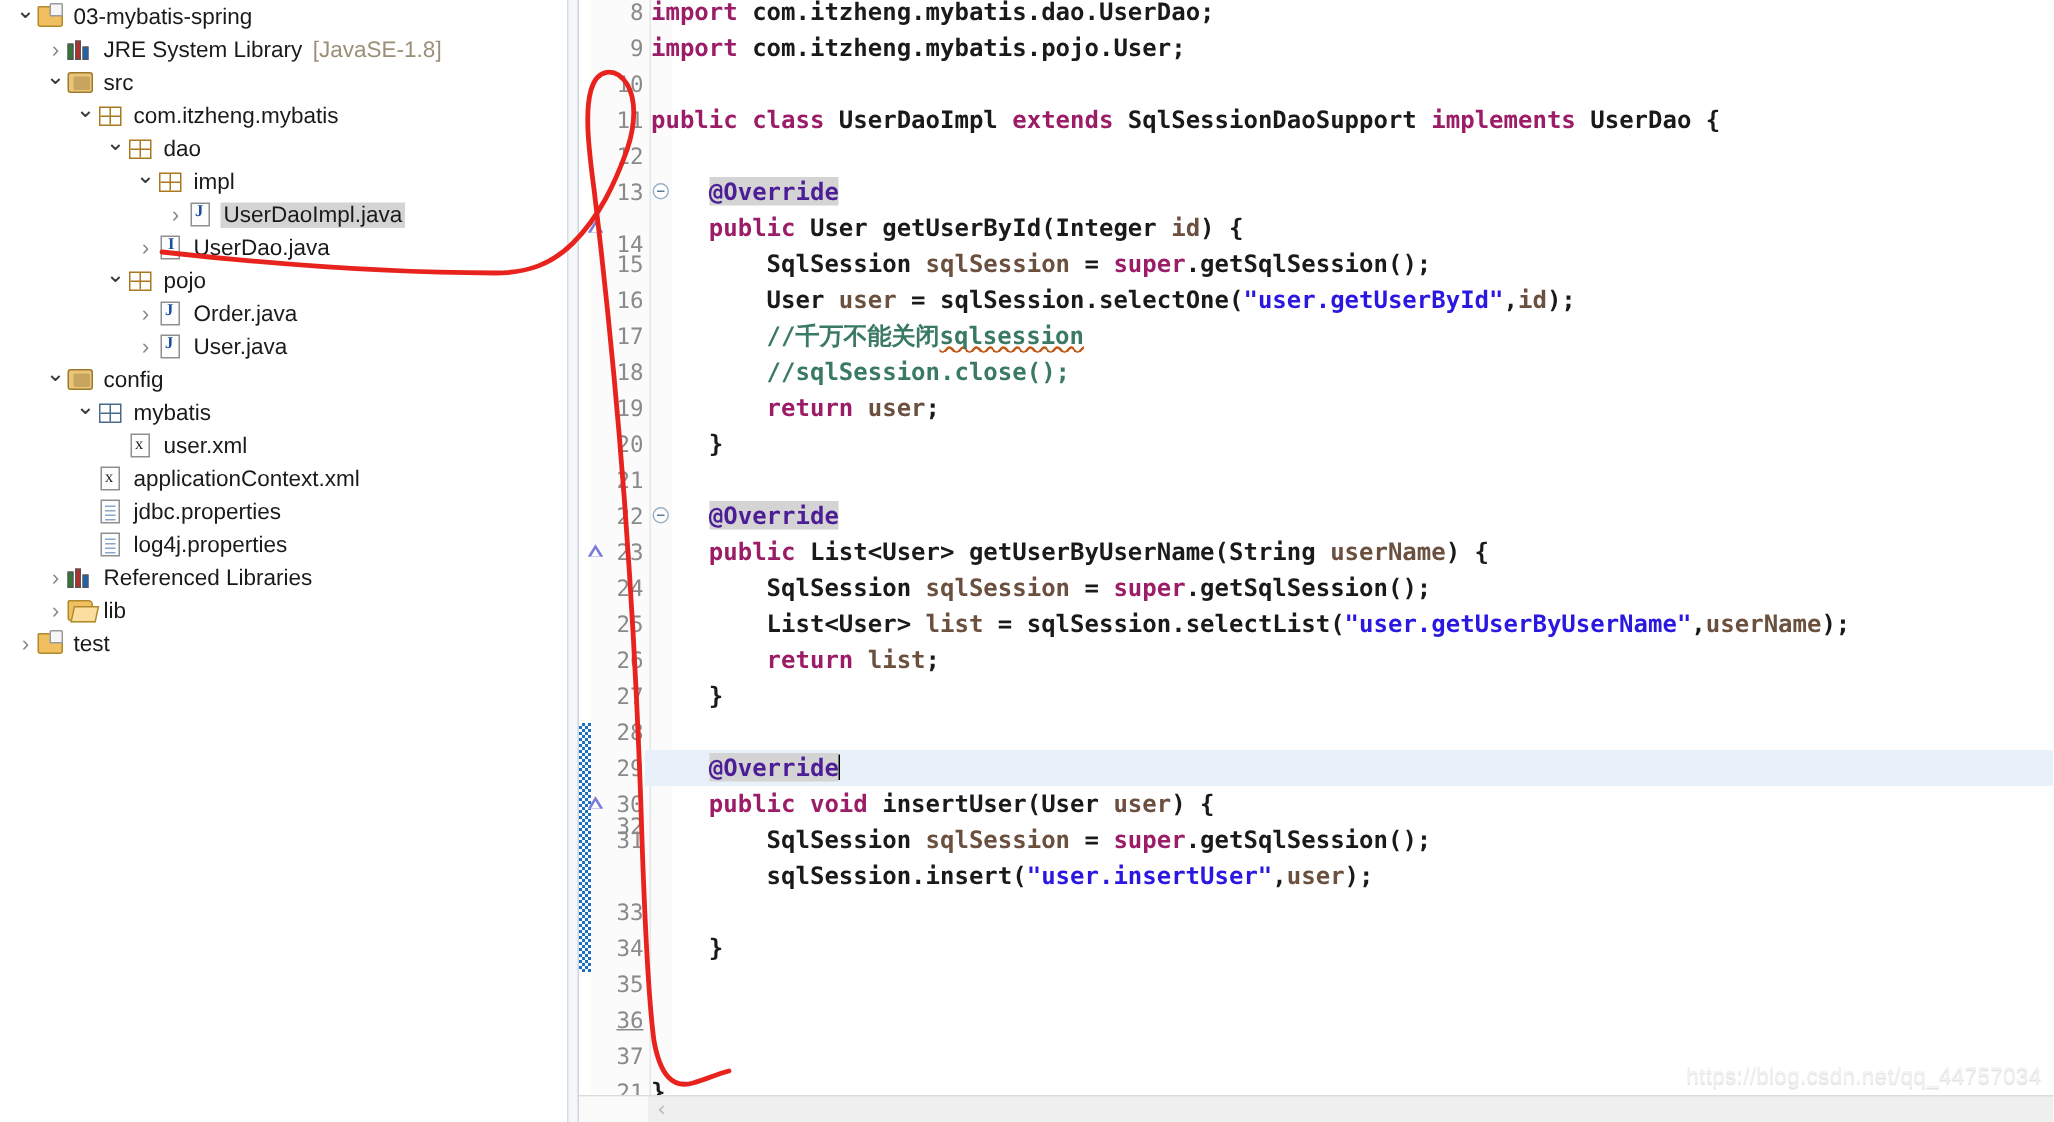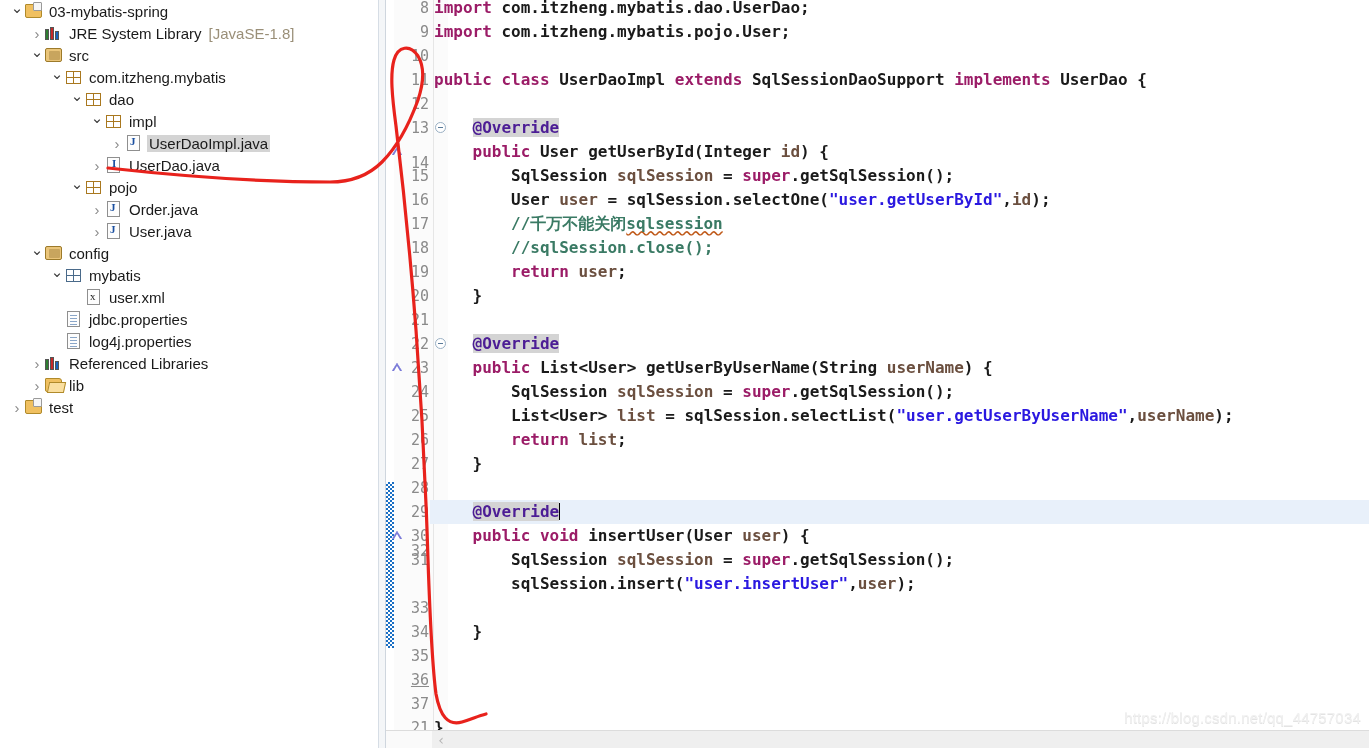--- a/index.html
+++ b/index.html
@@ -364,20 +364,27 @@
             <span class="ic-pkgfrag"></span>
           </span>
           <span class="tlabel">mybatis</span>
         </div>
         <div class="tree-row" style="padding-left: 70px;">
           <span class="arrow"></span>
           <span class="ticon">
             <span class="ic-xml"></span>
           </span>
           <span class="tlabel">user.xml</span>
+        </div>
+        <div class="tree-row" style="padding-left: 50px;">
+          <span class="arrow"></span>
+          <span class="ticon">
+            <span class="ic-xml"></span>
+          </span>
+          <span class="tlabel">applicationContext.xml</span>
         </div>
         <div class="tree-row" style="padding-left: 50px;">
           <span class="arrow"></span>
           <span class="ticon">
             <span class="ic-props"></span>
           </span>
           <span class="tlabel">jdbc.properties</span>
         </div>
         <div class="tree-row" style="padding-left: 50px;">
           <span class="arrow"></span>

